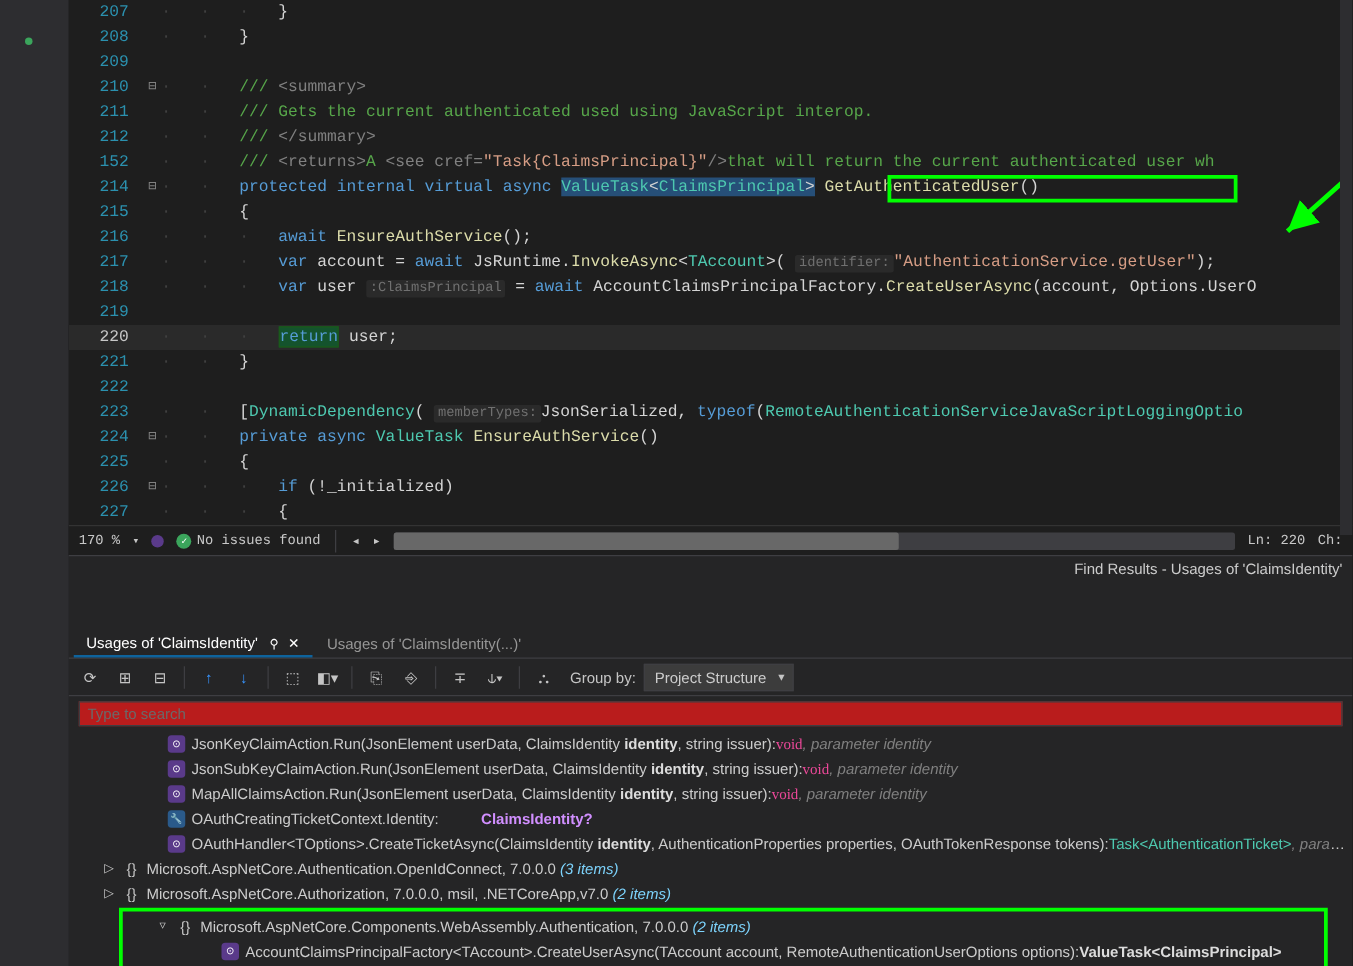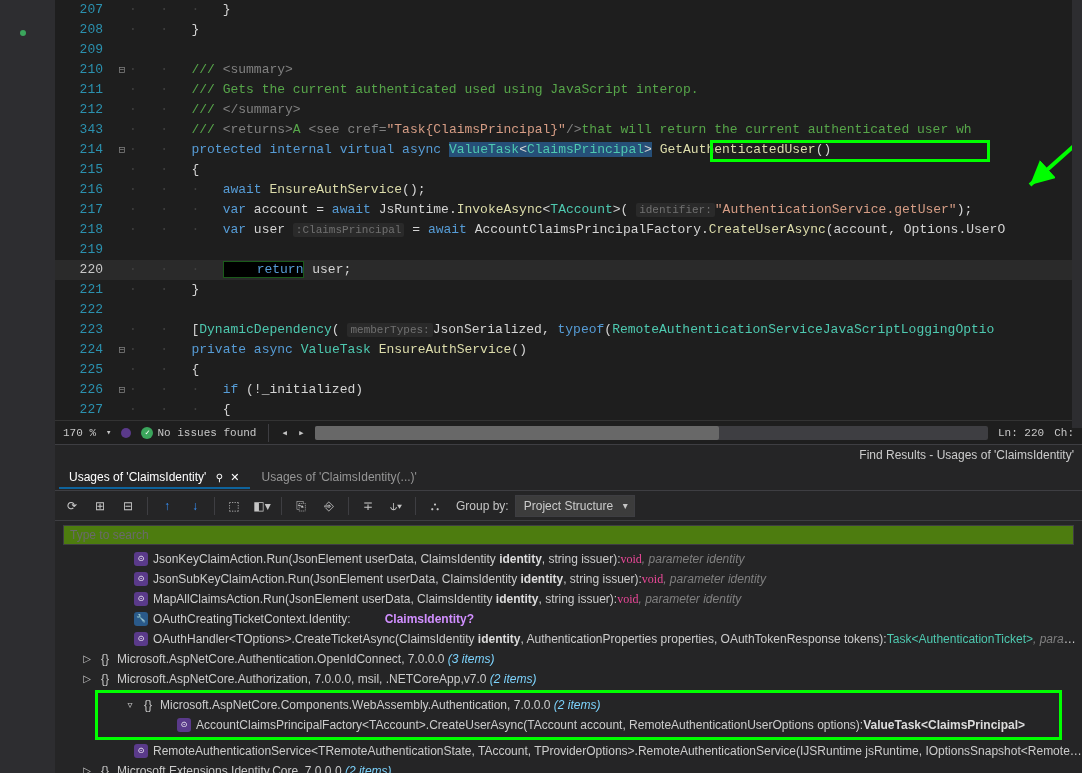--- a/index.html
+++ b/index.html
@@ -46,21 +46,21 @@
   .code { flex:1; overflow:hidden; }
   .indent { color:#404040; }
   .c-comment { color:#57a64a; }
   .c-xmltag { color:#808080;text-align:right; }
   .c-key { color:#569cd6; }
   .c-type { color:#4ec9b0; }
   .c-method { color:#dcdcaa; }
   .c-string { color:#d69d85; }
   .c-hint { color:#707070; font-size:11px; background:#2a2a2a; padding:1px 3px; border-radius:2px; }
   .sel { background:#264f78; }
-  .highlight-return { background:#000000; border:1px solid #1a5a1a;padding-left:33px; }
+  .highlight-return { background:#14532d; border:1px solid #1a5a1a; }
   .green-box { border:3px solid #00ff00; }
   .arrow-annot {
     position:absolute; top:140px; left:965px;
     color:#00ff00; pointer-events:none;
   }
 
   .editor-status {
     height: 24px; background:#1e1e1e; border-top:1px solid #333;
     display:flex; align-items:center; font-size:11px; gap:10px;
     padding: 0 8px;
@@ -77,22 +77,22 @@
   .find-panel {
     flex:1; display:flex; flex-direction:column;
     background:#252526; border-top:1px solid #3e3e42;
     font-family:'Segoe UI', Arial, sans-serif; font-size:12px;
     min-height:0;
   }
   .find-title {
     height:22px; padding:3px 8px; color:#cccccc; font-size:12px;text-align:right;
   }
   .find-tabs {
-    height:24px; display:flex; align-items:flex-start; gap:2px;
-    padding:0 4px; border-bottom:1px solid #3e3e42;
+    height:24px; display:flex; align-items:center; gap:2px;
+    padding:0 4px; border-bottom:1px solid #3e3e42;margin-top:36px;
   }
   .find-tab {
     padding:3px 10px; color:#969696; position:relative; cursor:pointer;
   }
   .find-tab.active { color:#ffffff; border-bottom:2px solid #0e639c; }
   .find-tab .pin { margin-left:6px; font-size:10px; }
   .find-tab .close { margin-left:4px; font-size:11px; }
   .find-toolbar {
     height:30px; display:flex; align-items:center; gap:6px;
     padding:0 6px; border-bottom:1px solid #3e3e42;
@@ -108,21 +108,21 @@
     padding:0 20px 0 8px; position:relative; display:flex; align-items:center;
     min-width:120px;
   }
   .tb-dropdown::after {
     content:'▾'; position:absolute; right:6px; color:#c5c5c5; font-size:10px;
   }
   .find-search {
     height:26px; padding:4px 8px;
   }
   .find-search input {
-    width:100%; height:20px; background:#4d7c0f; border:1px solid #3e3e42;
+    width:100%; height:20px; background:#b91c1c; border:1px solid #3e3e42;
     color:#cccccc; padding:0 6px; font-size:12px; outline:none;
   }
   .find-search input::placeholder{color:#6a6a6a;}
   .find-tree {
     flex:1; overflow:auto; padding:2px 0; min-height:0;
     font-size:12px; line-height:20px;
   }
   .tree-row {
     display:flex; align-items:center; height:20px; gap:4px;
     padding-left:8px; color:#cccccc; white-space:nowrap;
@@ -168,21 +168,21 @@
   <div class="main-area">
 
     <div class="editor">
       <div class="code-lines" id="code-lines">
           <div class="cline"><div class="ln">207</div><div class="fold"></div><div class="code"><span class="indent">·   ·   ·   </span>}</div></div>
           <div class="cline"><div class="ln">208</div><div class="fold"></div><div class="code"><span class="indent">·   ·   </span>}</div></div>
           <div class="cline"><div class="ln">209</div><div class="fold"></div><div class="code"><span class="indent"></span></div></div>
           <div class="cline"><div class="ln">210</div><div class="fold">⊟</div><div class="code"><span class="indent">·   ·   </span><span class="c-comment">/// <span class="c-xmltag">&lt;summary&gt;</span></span></div></div>
           <div class="cline"><div class="ln">211</div><div class="fold"></div><div class="code"><span class="indent">·   ·   </span><span class="c-comment">/// Gets the current authenticated used using JavaScript interop.</span></div></div>
           <div class="cline"><div class="ln">212</div><div class="fold"></div><div class="code"><span class="indent">·   ·   </span><span class="c-comment">/// <span class="c-xmltag">&lt;/summary&gt;</span></span></div></div>
-          <div class="cline"><div class="ln">343</div><div class="fold"></div><div class="code"><span class="indent">·   ·   </span><span class="c-comment">/// <span class="c-xmltag">&lt;returns&gt;</span>A <span class="c-xmltag">&lt;see cref=<span class="c-string">"Task{ClaimsPrincipal}"</span>/&gt;</span>that will return the current authenticated user wh</span></div></div>
+          <div class="cline"><div class="ln">152</div><div class="fold"></div><div class="code"><span class="indent">·   ·   </span><span class="c-comment">/// <span class="c-xmltag">&lt;returns&gt;</span>A <span class="c-xmltag">&lt;see cref=<span class="c-string">"Task{ClaimsPrincipal}"</span>/&gt;</span>that will return the current authenticated user wh</span></div></div>
           <div class="cline"><div class="ln">214</div><div class="fold">⊟</div><div class="code"><span class="indent">·   ·   </span><span class="c-key">protected</span> <span class="c-key">internal</span> <span class="c-key">virtual</span> <span class="c-key">async</span> <span class="sel"><span class="c-type">ValueTask</span>&lt;<span class="c-type">ClaimsPrincipal</span></span><span class="sel">&gt;</span> <span class="c-method">GetAuthenticatedUser</span>()</div></div>
           <div class="cline"><div class="ln">215</div><div class="fold"></div><div class="code"><span class="indent">·   ·   </span>{</div></div>
           <div class="cline"><div class="ln">216</div><div class="fold"></div><div class="code"><span class="indent">·   ·   ·   </span><span class="c-key">await</span> <span class="c-method">EnsureAuthService</span>();</div></div>
           <div class="cline"><div class="ln">217</div><div class="fold"></div><div class="code"><span class="indent">·   ·   ·   </span><span class="c-key">var</span> account = <span class="c-key">await</span> JsRuntime.<span class="c-method">InvokeAsync</span>&lt;<span class="c-type">TAccount</span>&gt;( <span class="c-hint">identifier:</span><span class="c-string">"AuthenticationService.getUser"</span>);</div></div>
           <div class="cline"><div class="ln">218</div><div class="fold"></div><div class="code"><span class="indent">·   ·   ·   </span><span class="c-key">var</span> user <span class="c-hint">:ClaimsPrincipal</span> = <span class="c-key">await</span> AccountClaimsPrincipalFactory.<span class="c-method">CreateUserAsync</span>(account, Options.UserO</div></div>
           <div class="cline"><div class="ln">219</div><div class="fold"></div><div class="code"><span class="indent"></span></div></div>
           <div class="cline current"><div class="ln current">220</div><div class="fold"></div><div class="code"><span class="indent">·   ·   ·   </span><span class="highlight-return c-key">return</span> user;</div></div>
           <div class="cline"><div class="ln">221</div><div class="fold"></div><div class="code"><span class="indent">·   ·   </span>}</div></div>
           <div class="cline"><div class="ln">222</div><div class="fold"></div><div class="code"><span class="indent"></span></div></div>
           <div class="cline"><div class="ln">223</div><div class="fold"></div><div class="code"><span class="indent">·   ·   </span>[<span class="c-type">DynamicDependency</span>( <span class="c-hint">memberTypes:</span>JsonSerialized, <span class="c-key">typeof</span>(<span class="c-type">RemoteAuthenticationServiceJavaScriptLoggingOptio</span></div></div>

